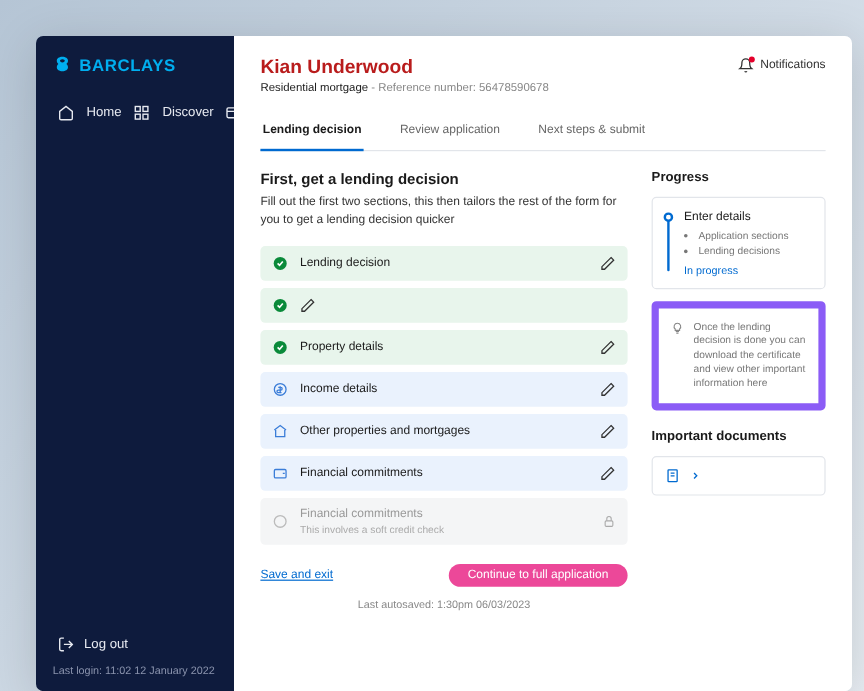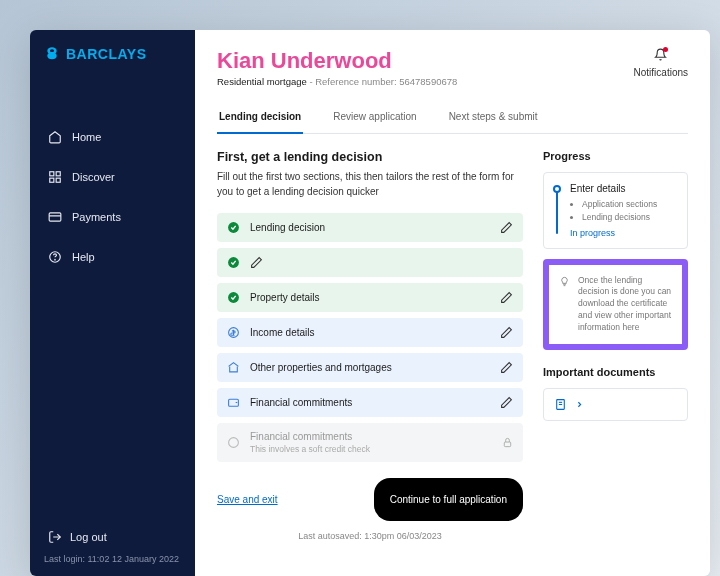--- a/index.html
+++ b/index.html
@@ -2,32 +2,32 @@
 <html><head>
 <meta charset="utf-8">
 <style>
 * { margin:0; padding:0; box-sizing:border-box; font-family:-apple-system,BlinkMacSystemFont,"Segoe UI",Arial,sans-serif; }
 body { background:linear-gradient(135deg,#b5c5d5 0%,#e8eef4 100%); width:720px; height:576px; overflow:hidden; }
 .app { display:flex; width:680px; height:546px; margin:30px 0 0 30px; box-shadow:0 8px 40px rgba(0,0,0,.15); border-radius:6px; overflow:hidden; }
 .sidebar { width:165px; background:#0e1b3d; color:#fff; display:flex; flex-direction:column; padding:16px 14px 12px; }
 .logo { display:flex; align-items:center; gap:6px; margin-bottom:18px; }
 .logo-eagle { width:16px; height:16px; color:#00aeef; }
 .logo-text { font-size:14px; font-weight:700; letter-spacing:.5px; color:#00aeef; }
-.nav { display:flex; flex-direction:column; gap:12px;margin-top:43px; }
+.nav { display:flex; flex-direction:row; gap:2px; }
 .nav-item { display:flex; align-items:center; gap:10px; padding:7px 4px; font-size:11px; color:#e6e9f0; cursor:pointer; border-radius:4px; }
 .nav-icon { width:14px; height:14px; flex-shrink:0; }
 .spacer { flex:1; }
 .logout { display:flex; align-items:center; gap:8px; font-size:11px; color:#e6e9f0; padding:6px 4px; cursor:pointer; }
 .last-login { font-size:9px; color:#8a93ad; margin-top:4px; }
 .main { flex:1; background:#fff; padding:18px 22px 14px; overflow-y:auto; display:flex; flex-direction:column; }
 .header-row { display:flex; justify-content:space-between; align-items:flex-start; }
-.applicant { font-size:22px; font-weight:700; color:#ec4899; }
+.applicant { font-size:16px; font-weight:700; color:#b91c1c; }
 .subline { font-size:9.5px; color:#1a1a1a; margin-top:2px; }
 .subline .ref { color:#888; }
-.notif { display:flex; align-items:center; gap:6px; font-size:10px; color:#333; cursor:pointer;flex-direction:column; }
+.notif { display:flex; align-items:center; gap:6px; font-size:10px; color:#333; cursor:pointer; }
 .bell-dot { position:relative; }
 .bell-dot::after { content:''; position:absolute; top:-1px; right:-1px; width:5px; height:5px; background:#e4002b; border-radius:50%; }
 .tabs { display:flex; gap:28px; border-bottom:1px solid #e2e5ea; margin-top:16px; }
 .tab { font-size:10px; padding:8px 2px 10px; color:#666; cursor:pointer; border-bottom:2px solid transparent; margin-bottom:-1px; }
 .tab.active { color:#1a1a1a; font-weight:600; border-bottom-color:#006ad0; }
 .content-row { display:flex; gap:20px; margin-top:16px; flex:1; }
 .left-col { flex:1; }
 .right-col { width:145px; }
 .section-title { font-size:12.5px; font-weight:600; color:#1a1a1a; }
 .section-desc { font-size:10px; color:#333; margin-top:6px; line-height:1.45; }
@@ -37,21 +37,21 @@
 .check-item.todo { background:#eaf2fd; }
 .check-item.locked { background:#f4f5f6; color:#999; }
 .ci-icon { width:13px; height:13px; margin-right:10px; flex-shrink:0; }
 .ci-label { flex:1; color:#1a1a1a; }
 .check-item.locked .ci-label { color:#999; }
 .ci-edit { width:13px; height:13px; color:#333; }
 .ci-lock { width:11px; height:11px; color:#aaa; }
 .locked-sub { font-size:8.5px; color:#aaa; margin-top:2px; }
 .actions { display:flex; justify-content:space-between; align-items:center; margin-top:16px; }
 .save-exit { font-size:10px; color:#006ad0; text-decoration:underline; cursor:pointer; }
-.cta { background:#000000; color:#fff; border:none; padding:16px 16px; border-radius:16px; font-size:10px; font-weight:500; cursor:pointer; }
+.cta { background:#ec4899; color:#fff; border:none; padding:4px 16px; border-radius:16px; font-size:10px; font-weight:500; cursor:pointer; }
 .autosave { text-align:center; font-size:9px; color:#888; margin-top:10px; }
 .panel-title { font-size:11px; font-weight:600; color:#1a1a1a; margin-bottom:10px; }
 .progress-box { border:1px solid #e2e5ea; border-radius:4px; padding:10px 10px 10px 10px; position:relative; font-size:9px; margin-bottom:10px; }
 .pline { position:absolute; left:12px; top:14px; bottom:14px; width:2px; background:#006ad0; border-radius:2px; }
 .pdot { position:absolute; left:9px; top:12px; width:8px; height:8px; border:2px solid #006ad0; background:#fff; border-radius:50%; }
 .progress-inner { margin-left:16px; }
 .progress-step { font-size:10px; color:#1a1a1a; font-weight:500; }
 .progress-bullets { margin:4px 0 4px 0; padding-left:12px; color:#777; font-size:8.5px; line-height:1.5; }
 .progress-status { color:#006ad0; font-size:9px; }
 .hint-box { border:6px solid #8b5cf6; border-radius:4px; padding:10px; font-size:8.5px; color:#777; line-height:1.4; display:flex; gap:8px; margin-bottom:16px;}

